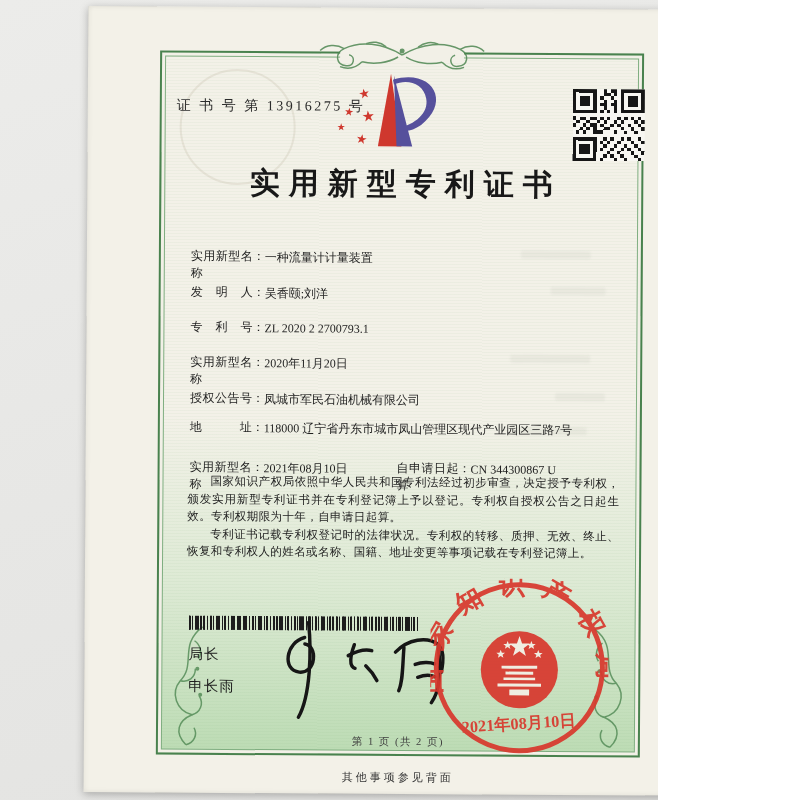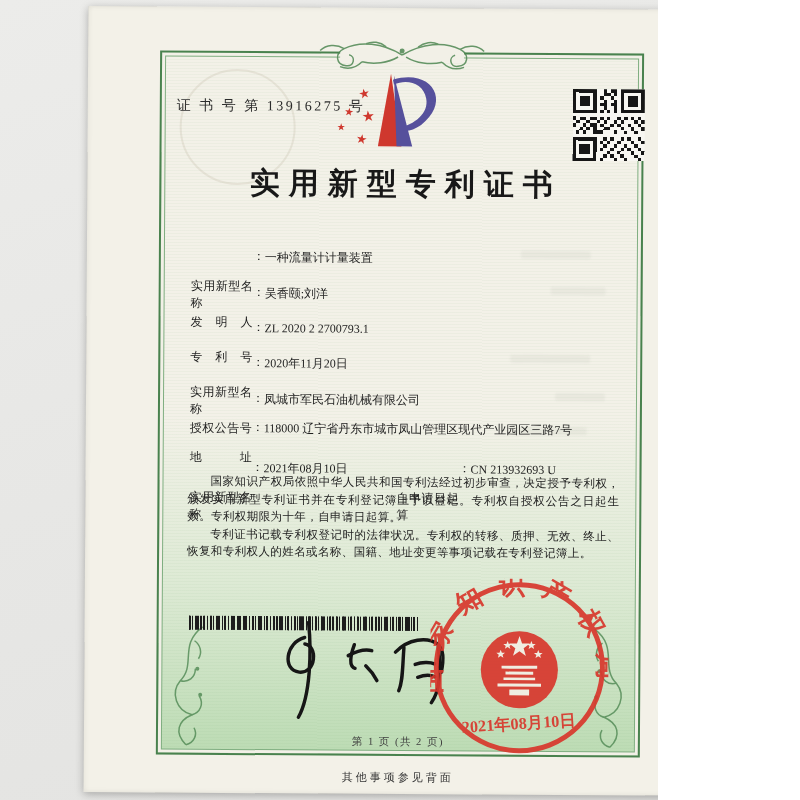--- a/index.html
+++ b/index.html
@@ -29,21 +29,21 @@
     position:absolute;left:18px;top:16px;width:112px;height:112px;border-radius:50%;
     border:2px solid rgba(160,150,125,.16);
   }
   .logo{position:absolute;left:168px;top:14px;width:128px;height:98px;}
   .qr{position:absolute;left:411px;top:34px;width:72px;height:72px;}
   .title{
     position:absolute;left:0;top:110px;width:100%;text-align:center;margin:0;
     font-size:30px;font-weight:600;letter-spacing:9px;color:#181818;text-indent:9px;
   }
   .frow{position:absolute;left:30px;width:430px;font-size:12px;color:#1f1f1f;}
-  .flabel{display:inline-block;width:62px;text-align:justify;text-align-last:justify;font-weight:500;vertical-align:top;margin-top:30px;}
+  .flabel{display:inline-block;width:62px;text-align:justify;text-align-last:justify;font-weight:500;vertical-align:top;}
   .fcolon{display:inline-block;width:12px;vertical-align:top;}
   .fvalue{display:inline-block;width:340px;vertical-align:top;line-height:19px;}
   .grant2{position:absolute;left:207px;top:0;}
   .grant2 .flabel{width:62px;}
   .grant2 .fvalue{width:120px;}
   .body-text{
     position:absolute;left:28px;top:420px;width:432px;
     font-size:11.5px;line-height:17.6px;color:#222;text-align:justify;letter-spacing:.4px;
   }
   .body-text p{margin:0;text-indent:2em;}
@@ -253,31 +253,35 @@
       </div>
       <div class="frow" style="top:337px;">
         <span class="flabel">授权公告号</span><span class="fcolon">：</span><span class="fvalue">凤城市军民石油机械有限公司</span>
       </div>
       <div class="frow" style="top:366px;">
         <span class="flabel">地址</span><span class="fcolon">：</span><span class="fvalue">118000 辽宁省丹东市城市凤山管理区现代产业园区三路7号</span>
       </div>
       <div class="frow" style="top:406px;">
         <span class="flabel">实用新型名称</span><span class="fcolon">：</span><span class="fvalue" style="width:98px;">2021年08月10日</span>
         <span class="grant2">
-          <span class="flabel">自申请日起算</span><span class="fcolon">：</span><span class="fvalue">CN 213932693 U</span>
+          <span class="flabel">自申请日起算</span><span class="fcolon">：</span><span class="fvalue">CN 344300867 U</span>
         </span>
       </div>
 
       <div class="body-text">
         <p>国家知识产权局依照中华人民共和国专利法经过初步审查，决定授予专利权，颁发实用新型专利证书并在专利登记簿上予以登记。专利权自授权公告之日起生效。专利权期限为十年，自申请日起算。</p>
         <p>专利证书记载专利权登记时的法律状况。专利权的转移、质押、无效、终止、恢复和专利权人的姓名或名称、国籍、地址变更等事项记载在专利登记簿上。</p>
       </div>
 
       <div class="barcode"></div>
 
+      <div class="director">
+        <div>局长</div>
+        <div>申长雨</div>
+      </div>
 
       <svg class="signature" viewBox="0 0 200 100">
         <g stroke="#161616" stroke-width="3.2" fill="none" stroke-linecap="round" stroke-linejoin="round">
           <path d="M42,22 C24,26 20,52 36,54 C52,56 54,30 42,28"></path>
           <path d="M46,8 C48,34 46,76 34,96"></path>
           <path d="M88,30 C84,40 82,50 88,52"></path>
           <path d="M82,40 C90,36 98,34 104,36"></path>
           <path d="M98,50 C104,56 106,60 108,64"></path>
           <path d="M126,38 C138,26 156,24 166,32 C172,38 170,50 168,58"></path>
           <path d="M166,34 C168,56 166,76 158,86"></path>

